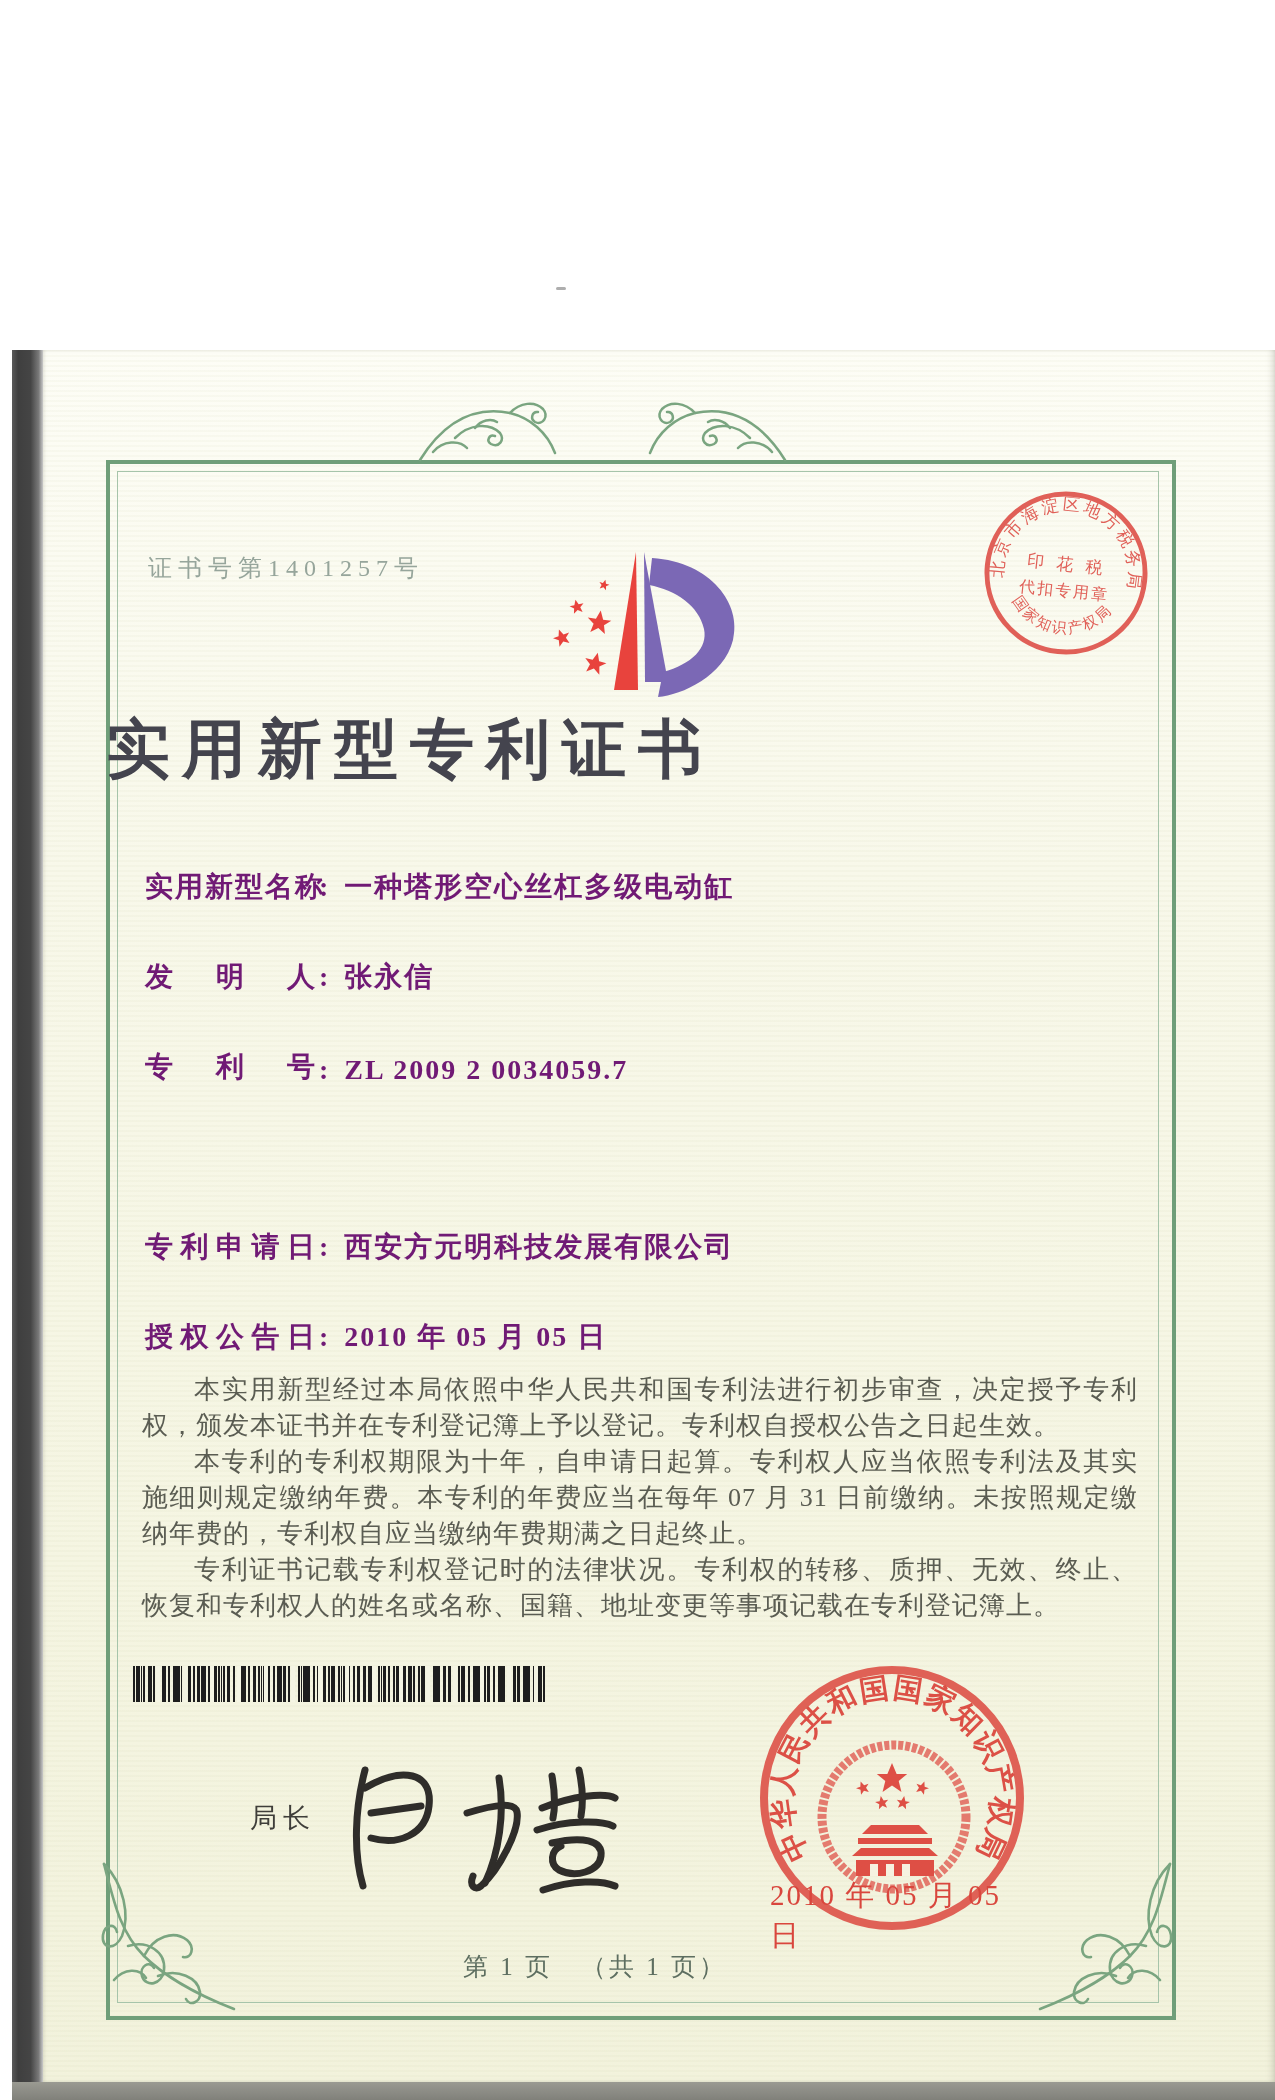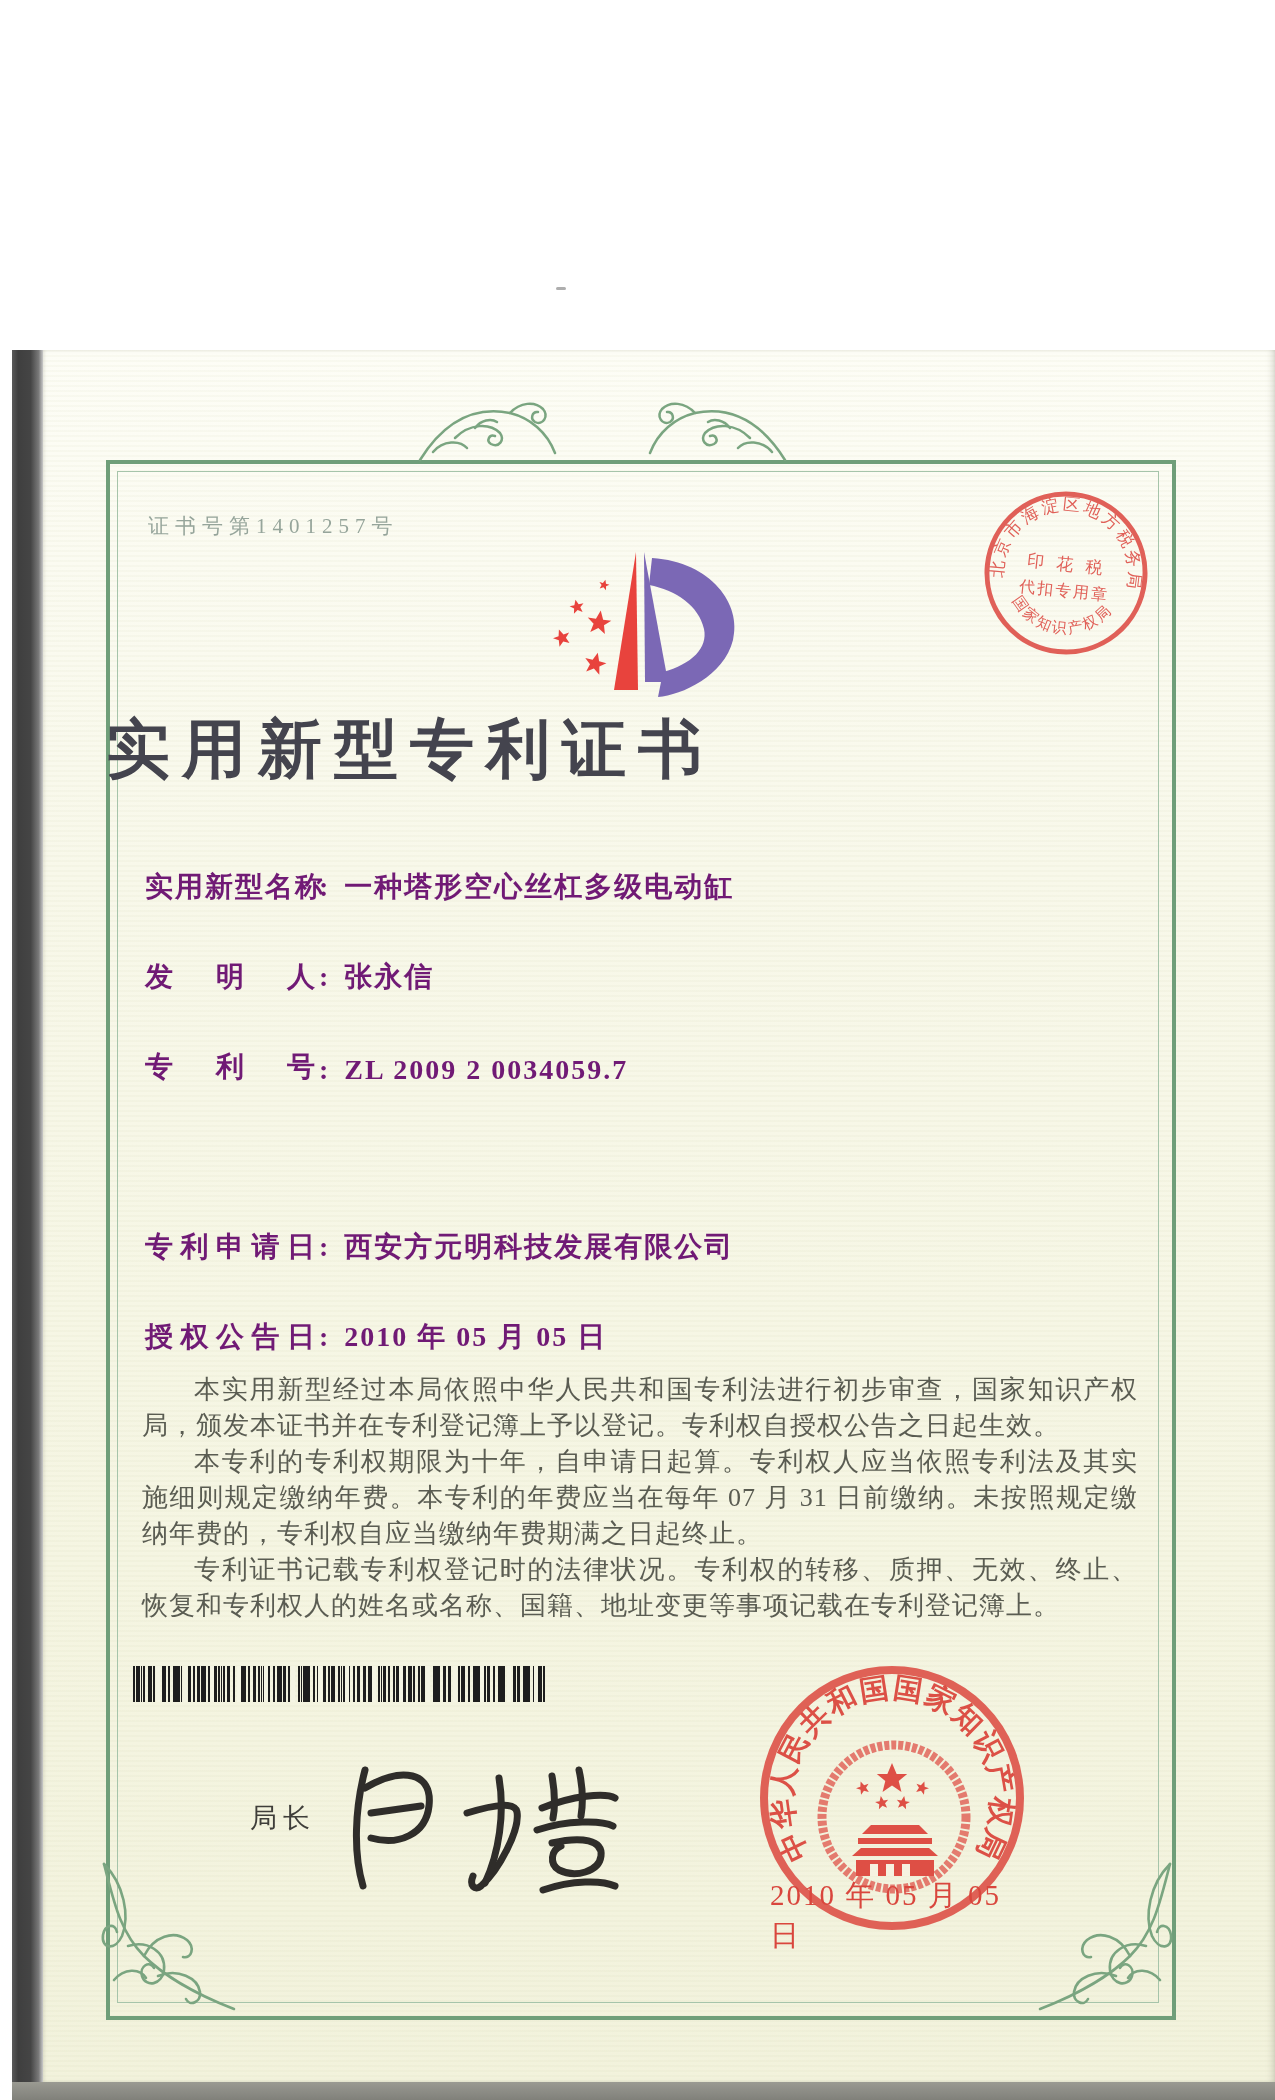--- a/index.html
+++ b/index.html
@@ -16,21 +16,21 @@
       background:linear-gradient(180deg,#fdfdf6 0%,#f8f8ea 30%,#f5f5e2 70%,#f2f2dc 100%);
       box-shadow:inset -6px 0 8px -6px rgba(120,120,110,.5), inset 2px 0 4px -2px rgba(120,120,110,.35);}
   .paper::after{content:"";position:absolute;inset:0;
       background:repeating-linear-gradient(180deg,rgba(190,195,150,.07) 0 2px,rgba(255,255,255,0) 2px 5px);}
   
   .frame-outer{position:absolute;left:106px;top:460px;width:1062px;height:1552px;
       border:4px solid #6f9e79;}
   .frame-inner{position:absolute;left:117px;top:471px;width:1040px;height:1530px;
       border:1px solid #a6c4aa;}
   
-  .cert-no{position:absolute;left:148px;top:512px;font-size:21px;letter-spacing:6px;color:#96a59b;}
+  .cert-no{position:absolute;left:148px;top:552px;font-size:24px;letter-spacing:6px;color:#96a59b;}
   .title{position:absolute;left:106px;top:706px;width:1062px;text-align:left;
       font-size:64px;font-weight:bold;letter-spacing:12px;color:#44444e;}
   .field{position:absolute;left:145px;width:940px;height:36px;font-size:28px;color:#701a75;letter-spacing:2px;white-space:nowrap;font-weight:bold;}
   .field .lbl{display:inline-block;width:172px;text-align:justify;text-align-last:justify;vertical-align:bottom;}
   .field .colon{margin:0 14px 0 2px;}
   .f0{top:868px}.f1{top:958px}.f2{top:1048px}.f3{top:1138px}.f4{top:1228px}.f5{top:1318px}
   .body-text{position:absolute;left:142px;top:1372px;width:996px;color:#5a5c52;}
   .body-text p{margin:0;font-size:26px;line-height:36px;text-indent:2em;text-align:justify;letter-spacing:1px;}
   .barcode{position:absolute;left:133px;top:1666px;width:412px;height:36px;
       background-image:
@@ -170,24 +170,25 @@
     <span class="lbl">专利号</span><span class="colon">:</span><span>ZL 2009 2 0034059.7</span>
   </div>
   <div class="field f4">
     <span class="lbl">专利申请日</span><span class="colon">:</span><span>西安方元明科技发展有限公司</span>
   </div>
   <div class="field f5">
     <span class="lbl">授权公告日</span><span class="colon">:</span><span>2010 年 05 月 05 日</span>
   </div>
 
   <div class="body-text">
-    <p>本实用新型经过本局依照中华人民共和国专利法进行初步审查，国家知识产权局，颁发本证书并在专利登记簿上予以登记。专利权自授权公告之日起生效。</p>
+    <p>本实用新型经过本局依照中华人民共和国专利法进行初步审查，决定授予专利权，颁发本证书并在专利登记簿上予以登记。专利权自授权公告之日起生效。</p>
     <p>本专利的专利权期限为十年，自申请日起算。专利权人应当依照专利法及其实施细则规定缴纳年费。本专利的年费应当在每年 07 月 31 日前缴纳。未按照规定缴纳年费的，专利权自应当缴纳年费期满之日起终止。</p>
     <p>专利证书记载专利权登记时的法律状况。专利权的转移、质押、无效、终止、恢复和专利权人的姓名或名称、国籍、地址变更等事项记载在专利登记簿上。</p>
   </div>
 
   <div class="barcode"></div>
 
   <div class="director">局长</div>
   <span class="sig-name-sr">田力普</span>
 
   <div class="seal-date">2010 年 05 月 05 日</div>
+  <div class="footer">第 1 页　（共 1 页）</div>
 </div>
 
 </body></html>

